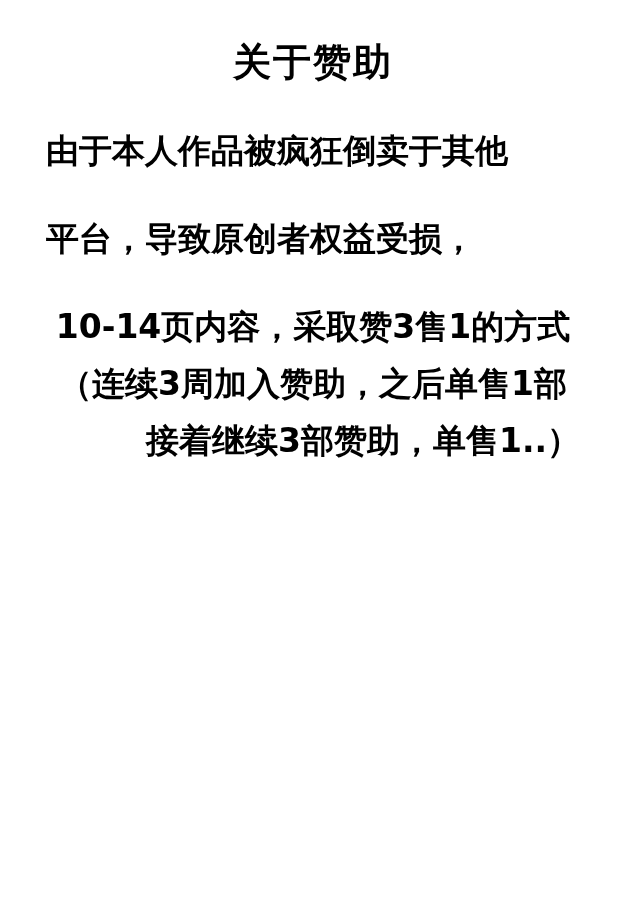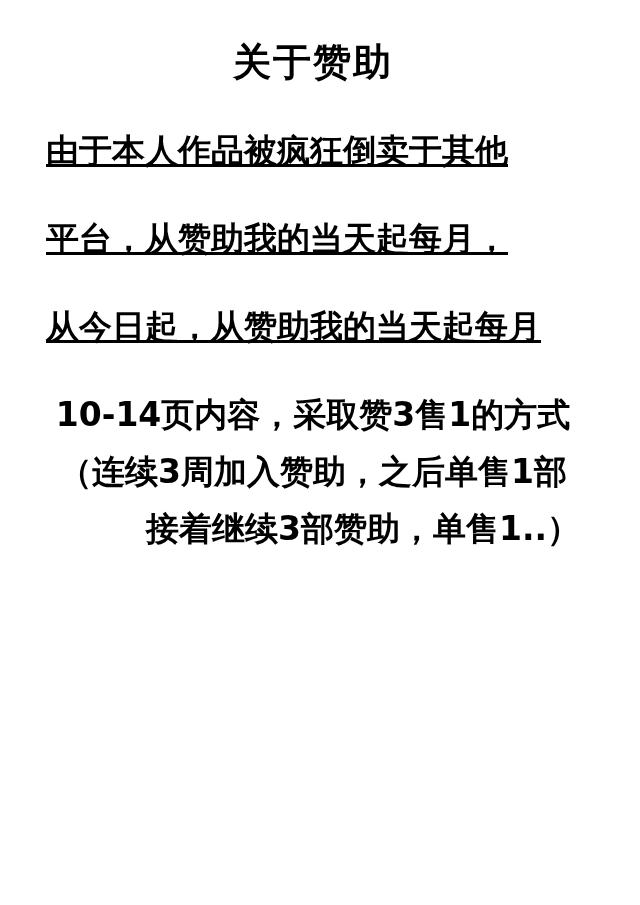--- a/index.html
+++ b/index.html
@@ -38,40 +38,38 @@
   .line {
     font-size: 33px;
     font-weight: bold;
     line-height: 1.0;
     letter-spacing: 0px;
     white-space: pre;
   }
   
   .line.loose {
     margin-bottom: 55px;
-    text-decoration: underline;
   }
   .line.tight {
     margin-bottom: 24px;
     text-align: center;
   }
   .line.last {
     margin-bottom: 0;
     text-align: right;
   }
 </style>
 </head>
 <body>
 
 <div class="page">
 
   <h1 class="title">关于赞助</h1>
 
   <div class="body-text">
     <div class="line loose">由于本人作品被疯狂倒卖于其他</div>
-    <div class="line loose">平台，从赞助我的当天起每月，</div>
-    <div class="line loose">从今日起，从赞助我的当天起每月</div>
+    <div class="line loose">平台，导致原创者权益受损，</div>
     <div class="line tight">10-14页内容，采取赞3售1的方式</div>
     <div class="line tight">（连续3周加入赞助，之后单售1部</div>
     <div class="line last">接着继续3部赞助，单售1..）</div>
   </div>
 
 </div>
 
 </body></html>

